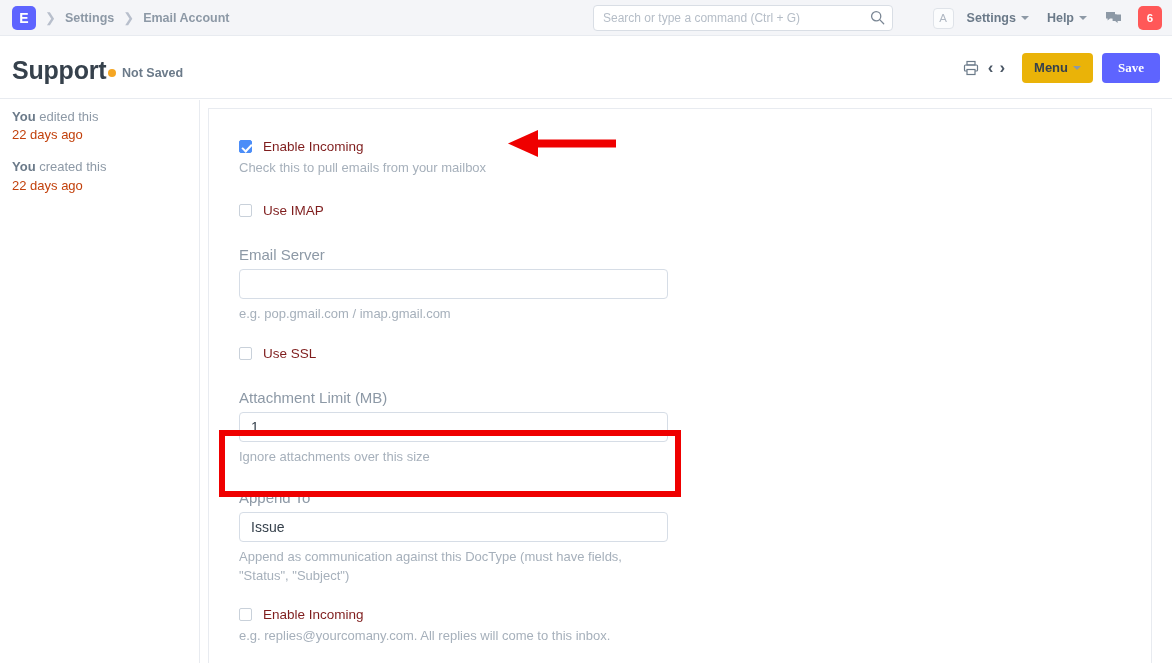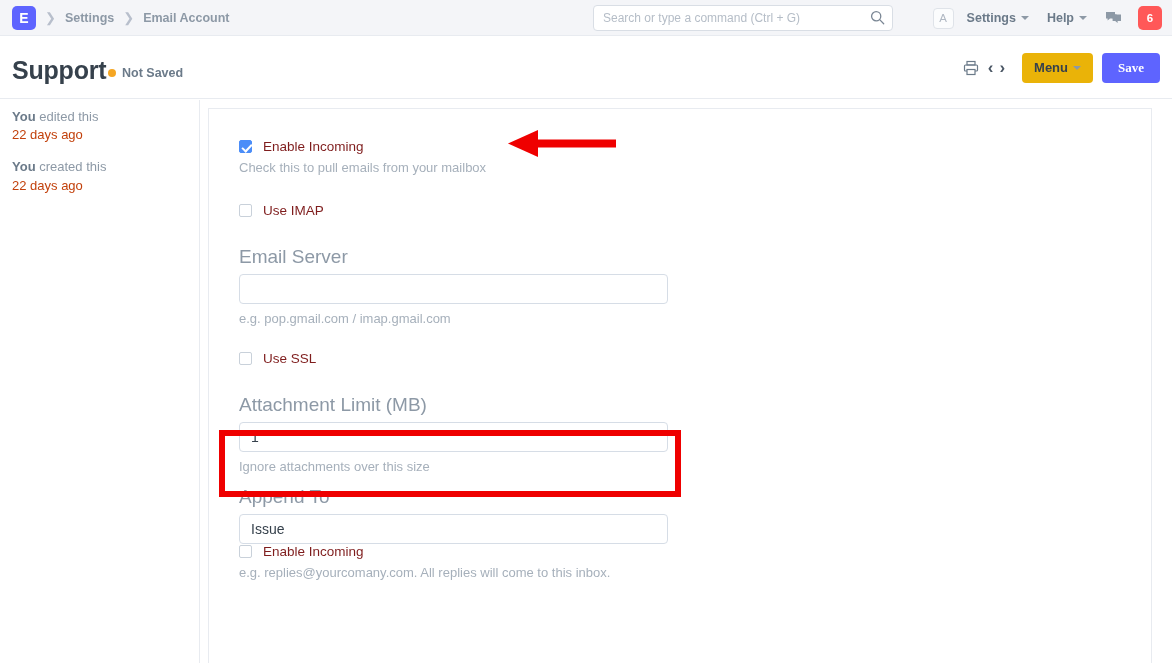--- a/index.html
+++ b/index.html
@@ -273,21 +273,21 @@
     cursor: pointer;
   }
 
   .help-text {
     font-size: 13px;
     color: #a6b0bb;
     line-height: 1.42;
   }
 
   .field-label {
-    font-size: 19px;
+    font-size: 15px;
     color: #8d99a6;
     margin-bottom: 6px;
   }
   .text-input {
     width: 429px; height: 30px;
     border: 1px solid #d6dde6;
     border-radius: 4px;
     background: #ffffff;
     font-size: 14px;
     color: #36414c;
@@ -425,26 +425,27 @@
       <div class="field-block">
         <div class="checkbox-row" style="margin-bottom:28px;">
           <span class="cb unchecked"></span>
           <span class="cb-label">Use SSL</span>
         </div>
       </div>
 
       <div class="field-block">
         <div class="field-label">Attachment Limit (MB)</div>
         <input class="text-input" type="text" value="1" style="">
-        <div class="help-text" style="margin-top:6px; margin-bottom:10px;">Ignore attachments over this size</div>
+        <div class="help-text" style="margin-top:6px; margin-bottom:23px;">Ignore attachments over this size</div>
       </div>
 
       <div class="field-block">
         <div class="field-label">Append To</div>
         <input class="text-input" type="text" value="Issue" style="">
+        <div class="help-text" style="margin-top:6px; margin-bottom:22px; width:432px;">Append as communication against this DocType (must have fields, "Status", "Subject")</div>
       </div>
 
       <div class="field-block">
         <div class="checkbox-row">
           <span class="cb unchecked"></span>
           <span class="cb-label">Enable Incoming</span>
         </div>
         <div class="help-text" style="margin-bottom:27px;">e.g. replies@yourcomany.com. All replies will come to this inbox.</div>
       </div>
 

